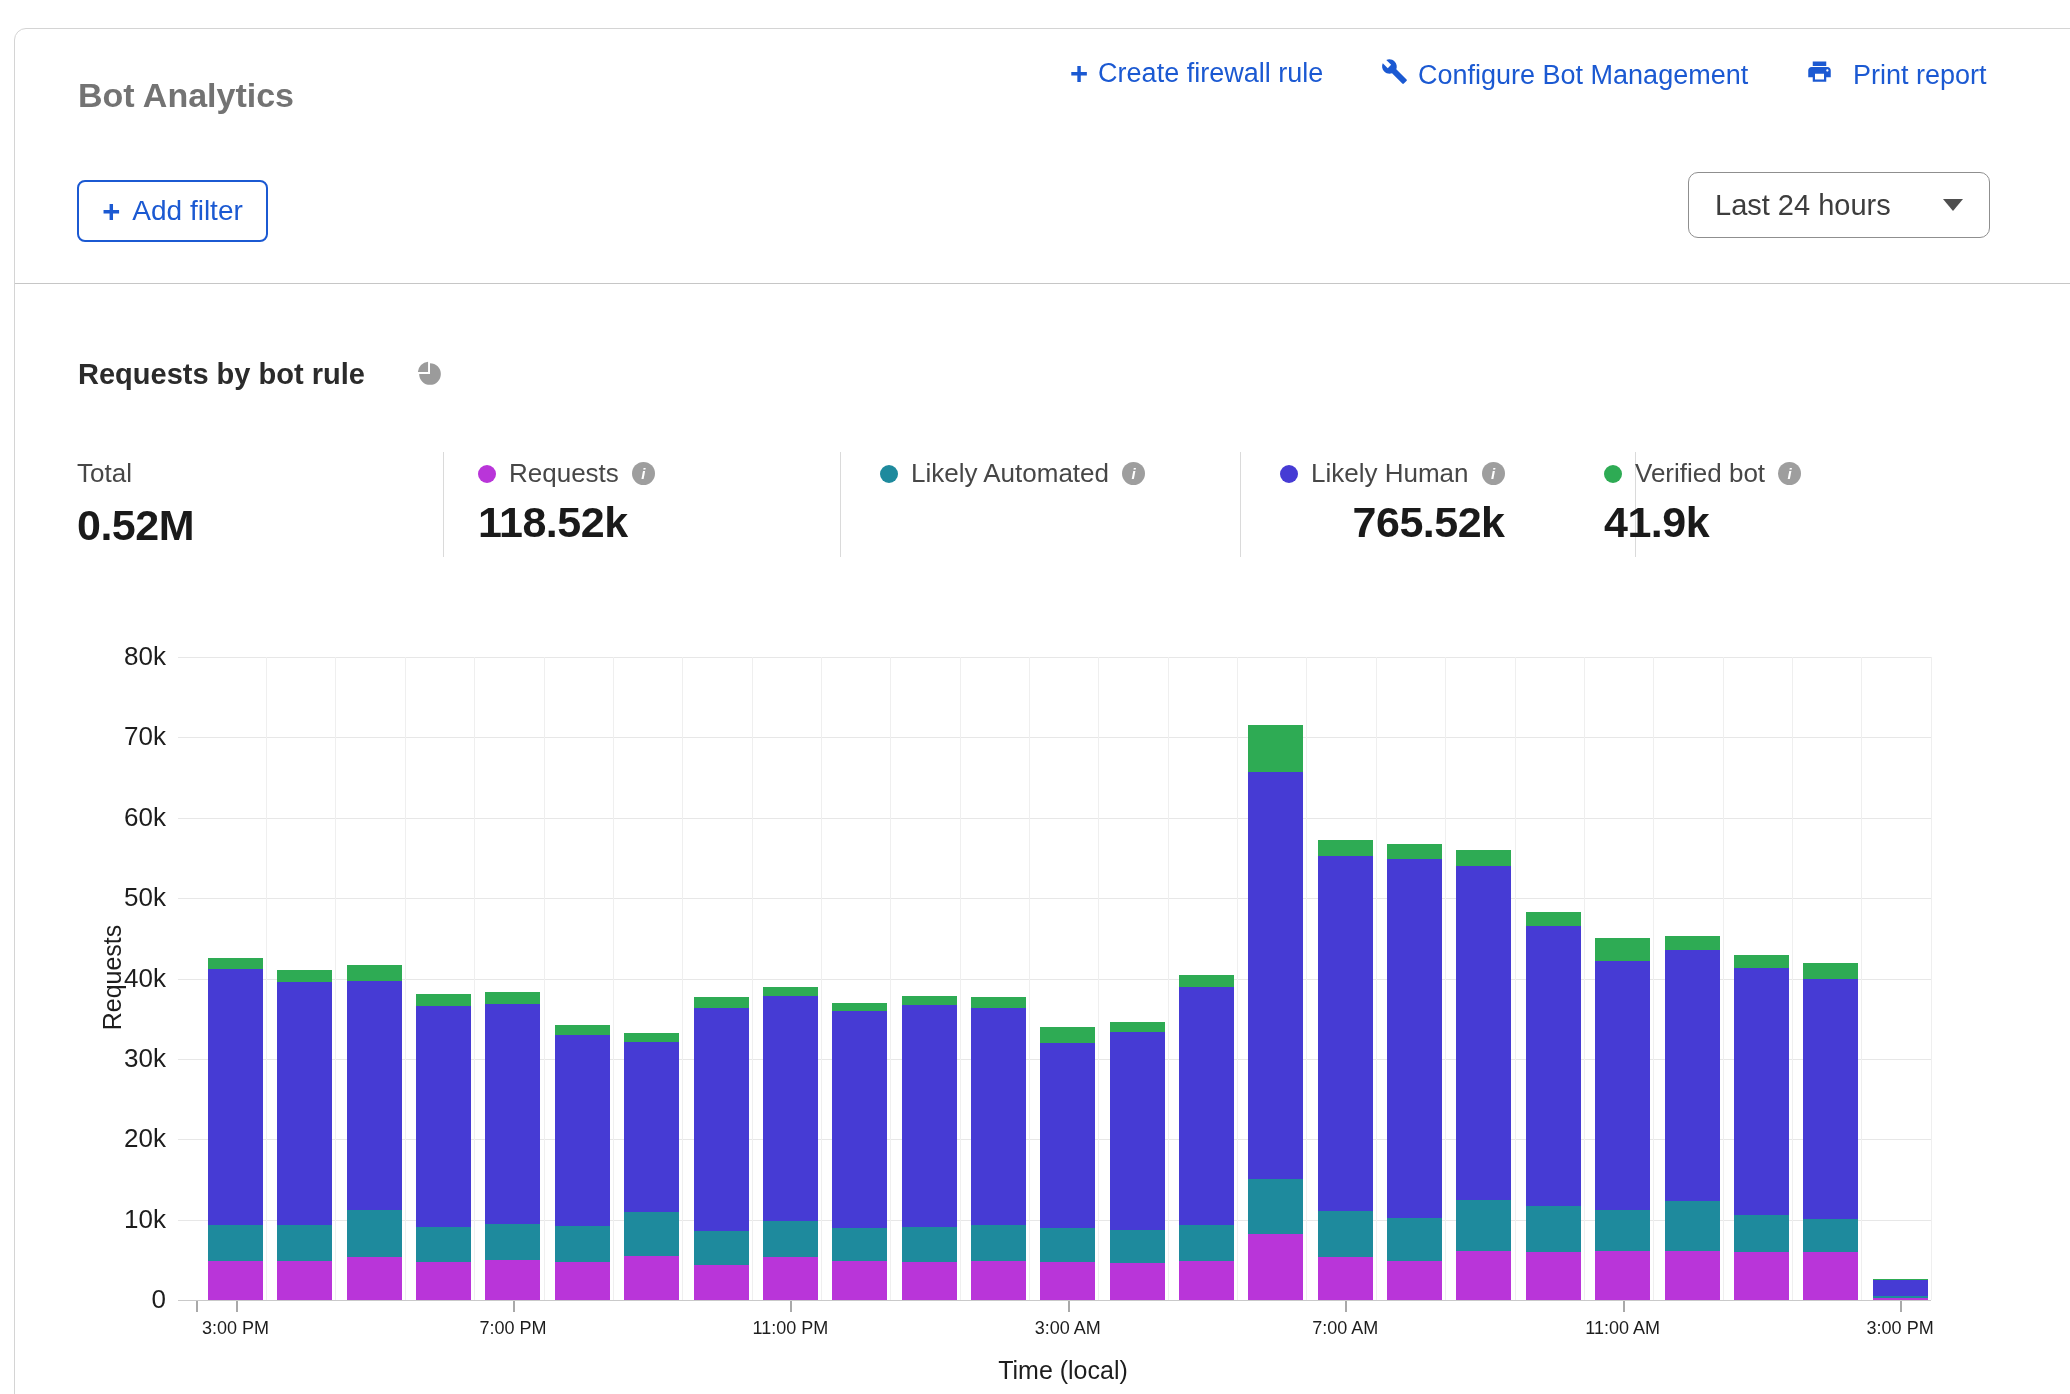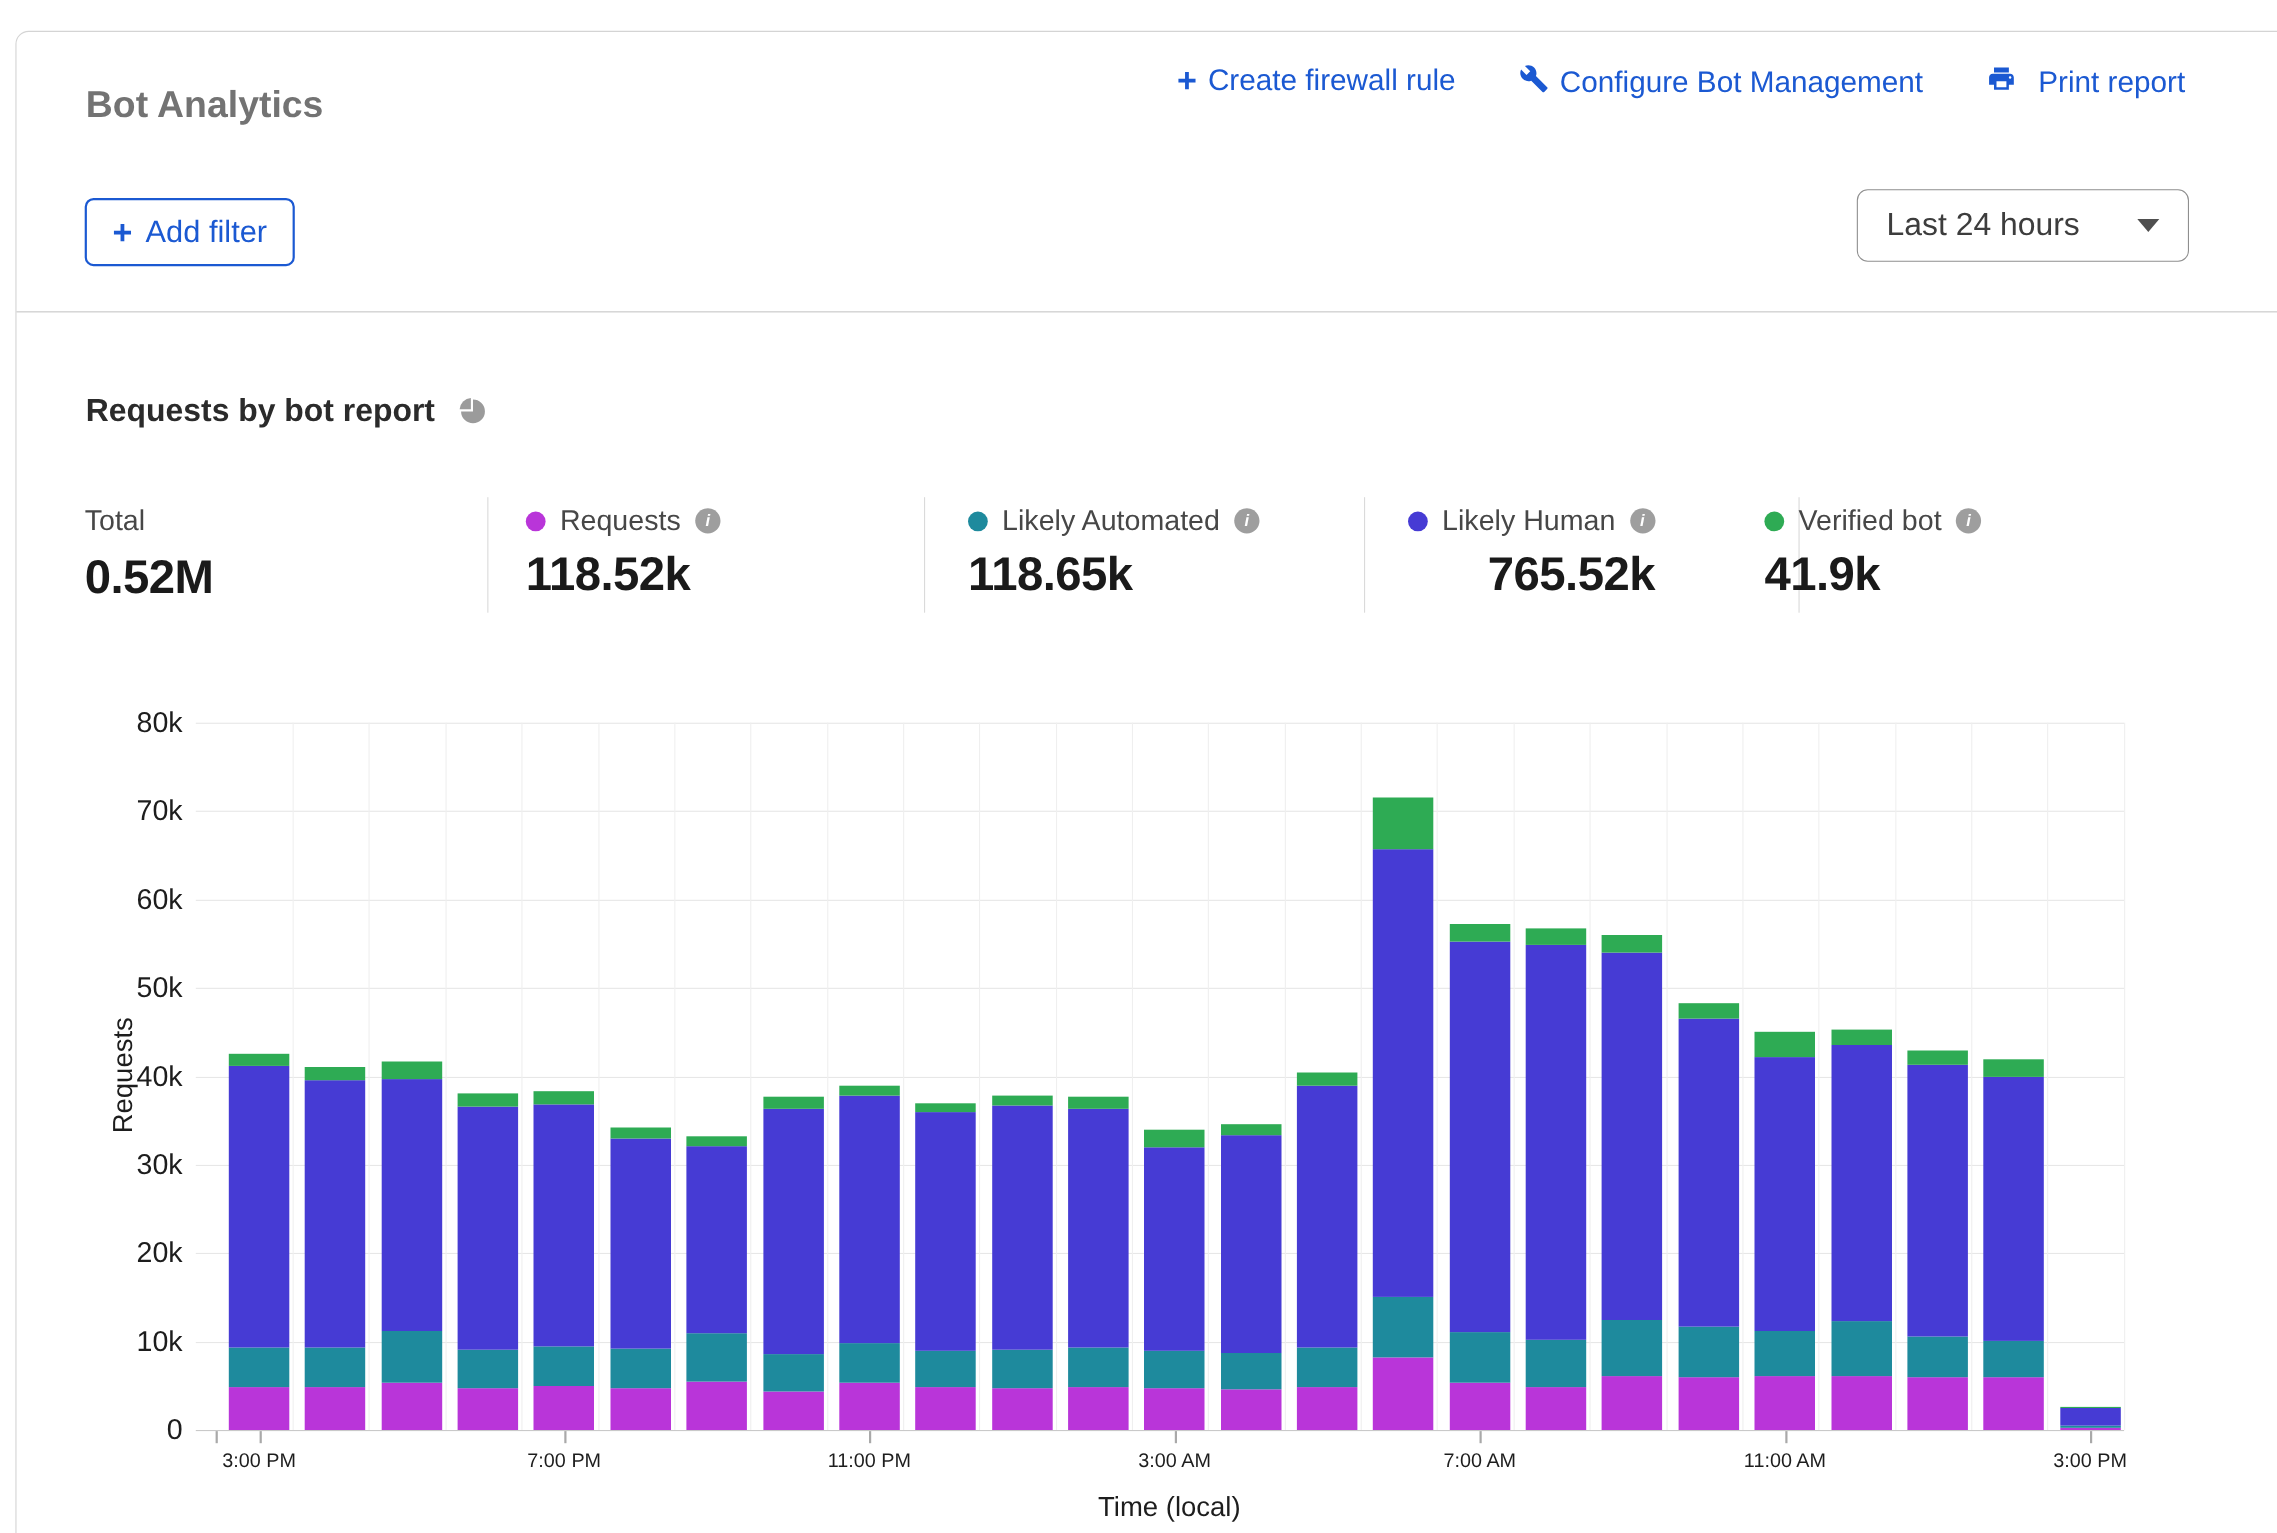--- a/index.html
+++ b/index.html
@@ -85,21 +85,21 @@
 <button class="abs" id="add-filter">
   <span class="plus-glyph">+</span>
   <span>Add filter</span>
 </button>
 
 <div class="abs" id="time-range">
   <span class="val">Last 24 hours</span>
   <span class="caret-down"></span>
 </div>
 
-<div class="abs" id="section-title">Requests by bot report</div>
+<div class="abs" id="section-title">Requests by bot rule</div>
 <div class="abs" id="pie-icon">
   <svg viewBox="0 0 24 24">
     <path fill="#9b9b9b" d="M12 12 L12 2 A10 10 0 1 1 2 12 Z"></path>
     <path fill="#9b9b9b" d="M10.2 10.2 L10.2 0.8 A10 10 0 0 0 0.8 10.2 Z"></path>
   </svg>
 </div>
 
 <div class="abs" style="left:77px; top:458px;">
   <div class="stat-label">Total</div>
   <div class="stat-value" style="margin-top:12px;">0.52M</div>
@@ -118,21 +118,20 @@
   </div>
   <div class="stat-value" style="margin-top:9px;">118.52k</div>
 </div>
 
 <div class="abs" style="left:880px; top:458px;">
   <div class="stat-group">
     <span class="legend-dot" style="background: rgb(30, 138, 157);"></span>
     <span class="stat-label">Likely Automated</span>
     <span class="info-icon">i</span>
   </div>
-  <div class="stat-value" style="margin-top:9px;">118.65k</div>
 </div>
 
 <div class="abs" style="left:1280px; top:458px;text-align:right;">
   <div class="stat-group">
     <span class="legend-dot" style="background: rgb(70, 59, 212);"></span>
     <span class="stat-label">Likely Human</span>
     <span class="info-icon">i</span>
   </div>
   <div class="stat-value" style="margin-top:9px;">765.52k</div>
 </div>

